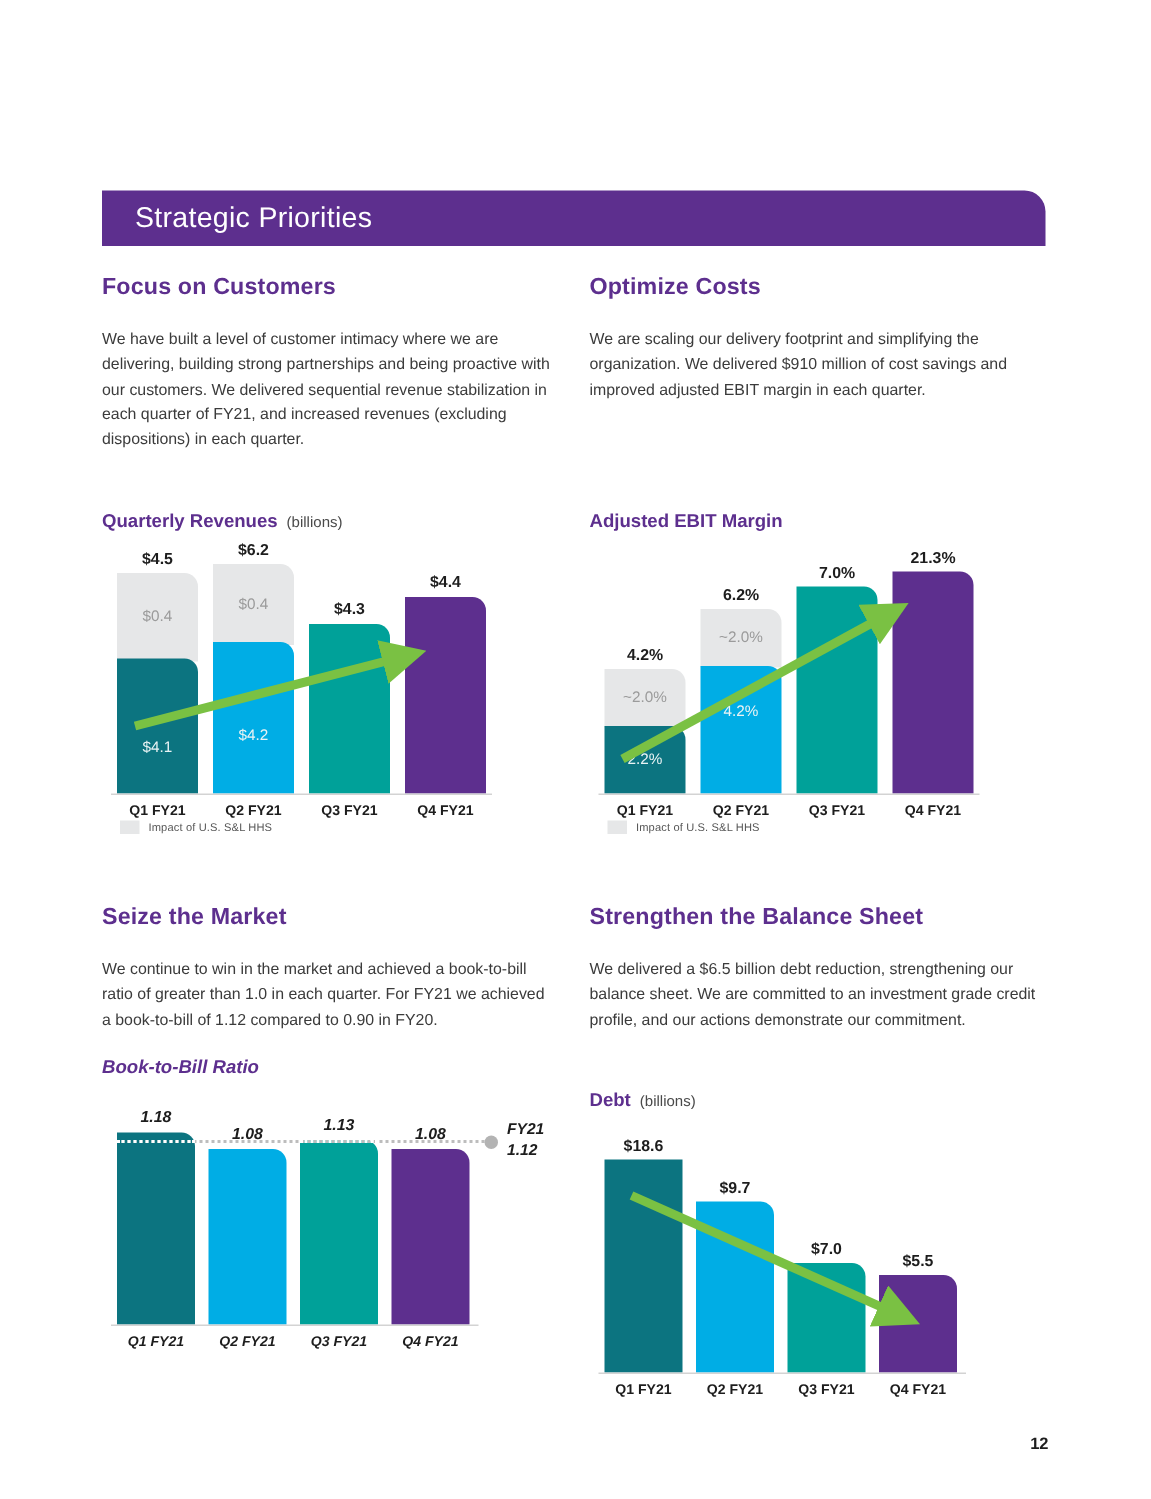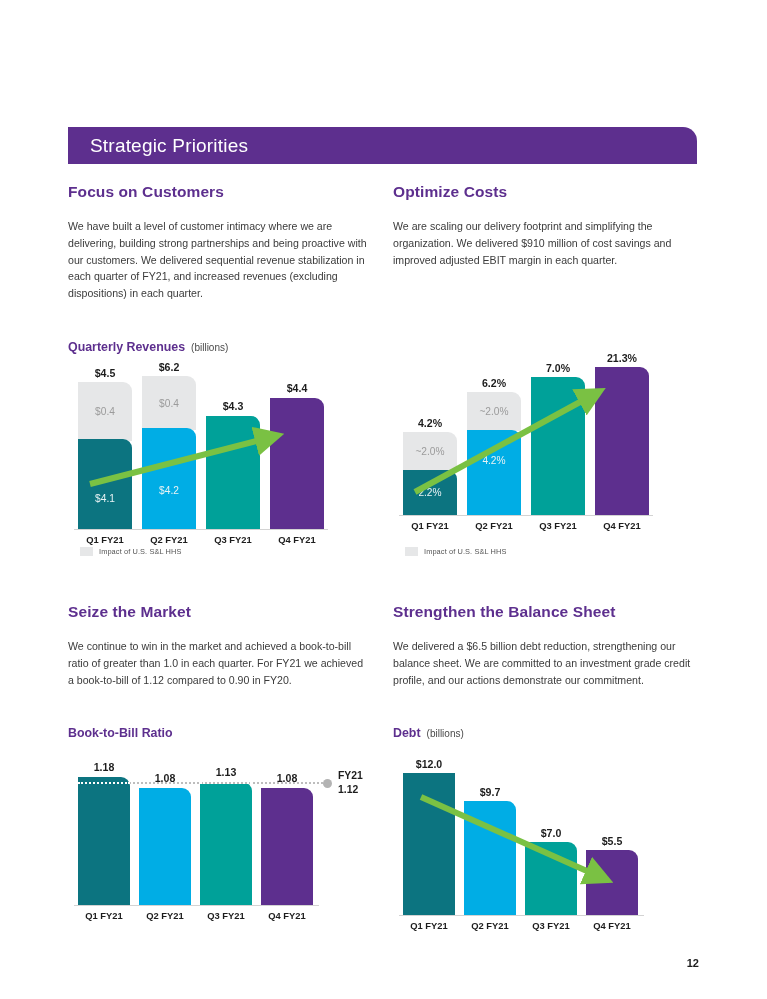--- a/index.html
+++ b/index.html
@@ -59,21 +59,21 @@
     line-height: 16.8px;
     color: #3b3b3b;
     margin: 0;
     max-width: 300px;
   }
 
   
   .chart-block { position: absolute; }
   .cb-tl { left: 68px;  top: 340px; }
   .cb-tr { left: 393px; top: 340px; }
-  .cb-bl { left: 68px;  top: 726px; }
+  .cb-bl { left: 68px;  top: 704px; font-style: italic; }
   .cb-br { left: 393px; top: 726px; }
 
   .chart-title-row {
     display: flex;
     align-items: baseline;
     gap: 6px;
     margin-bottom: 2px;
   }
   .chart-title {
     color: #5d2f8e;
@@ -285,20 +285,24 @@
     </svg>
   </div>
 
   <div class="legend" style="left:12px; top:207px;">
     <span class="legend-swatch"></span>
     <span class="legend-text">Impact of U.S. S&amp;L HHS</span>
   </div>
 </div>
 
 <div class="chart-block cb-tr">
+  <div class="chart-title-row">
+    <span class="chart-title">Adjusted EBIT Margin</span>
+    <span class="chart-unit"></span>
+  </div>
 
   <div class="plot" id="plot-ebit" style="height:185px;">
 
     <div class="bar" style="left:10px; bottom:22px; width:54px; height:83px;">
       <div class="bar-seg seg-top-round" style="bottom:44px; height:39px; background:#e6e7e8;">
         <span class="seg-label on-grey">~2.0%</span>
       </div>
       <div class="bar-seg seg-top-round" style="bottom:0; height:45px; background:#0c7480;">
         <span class="seg-label on-dark">2.2%</span>
       </div>
@@ -399,21 +403,21 @@
   <div class="chart-title-row">
     <span class="chart-title">Debt</span>
     <span class="chart-unit">(billions)</span>
   </div>
 
   <div class="plot" id="plot-debt" style="height:185px;">
 
     <div class="bar" style="left:10px; bottom:22px; width:52px; height:142px;">
       <div class="bar-seg" style="bottom:0; height:142px; background:#0c7480;"></div>
     </div>
-    <div class="value-label" style="left:10px; width:52px; bottom:167px;">$12.0</div>
+    <div class="value-label" style="left:10px; width:52px; bottom:167px;">$18.6</div>
 
     <div class="bar" style="left:71px; bottom:22px; width:52px; height:114px;">
       <div class="bar-seg seg-top-round" style="bottom:0; height:114px; background:#00ade5;"></div>
     </div>
     <div class="value-label" style="left:71px; width:52px; bottom:139px;">$9.7</div>
 
     <div class="bar" style="left:132px; bottom:22px; width:52px; height:73px;">
       <div class="bar-seg seg-top-round" style="bottom:0; height:73px; background:#00a199;"></div>
     </div>
     <div class="value-label" style="left:132px; width:52px; bottom:98px;">$7.0</div>

